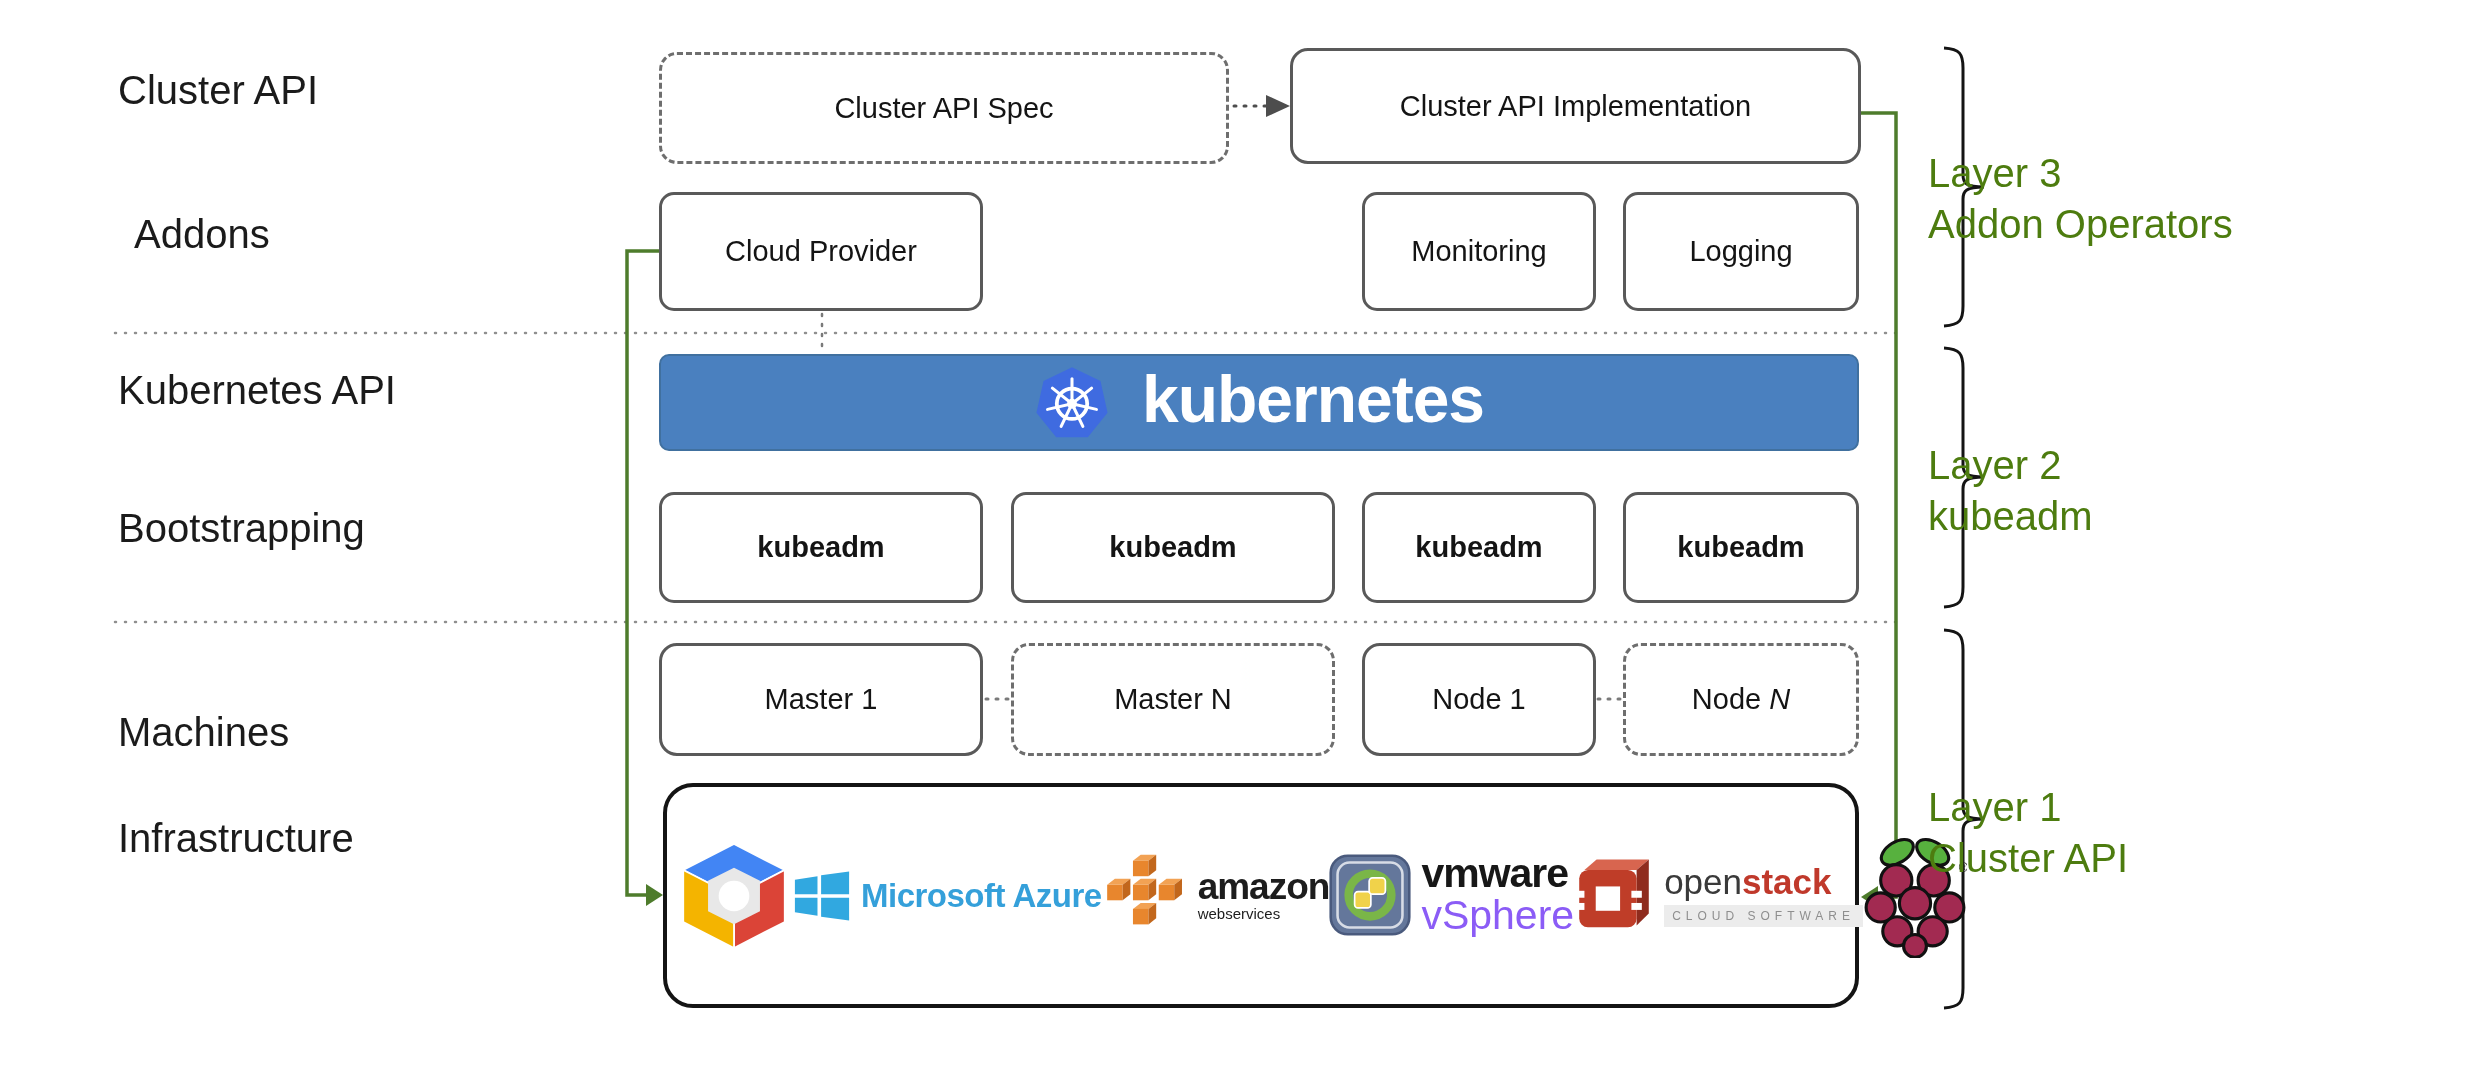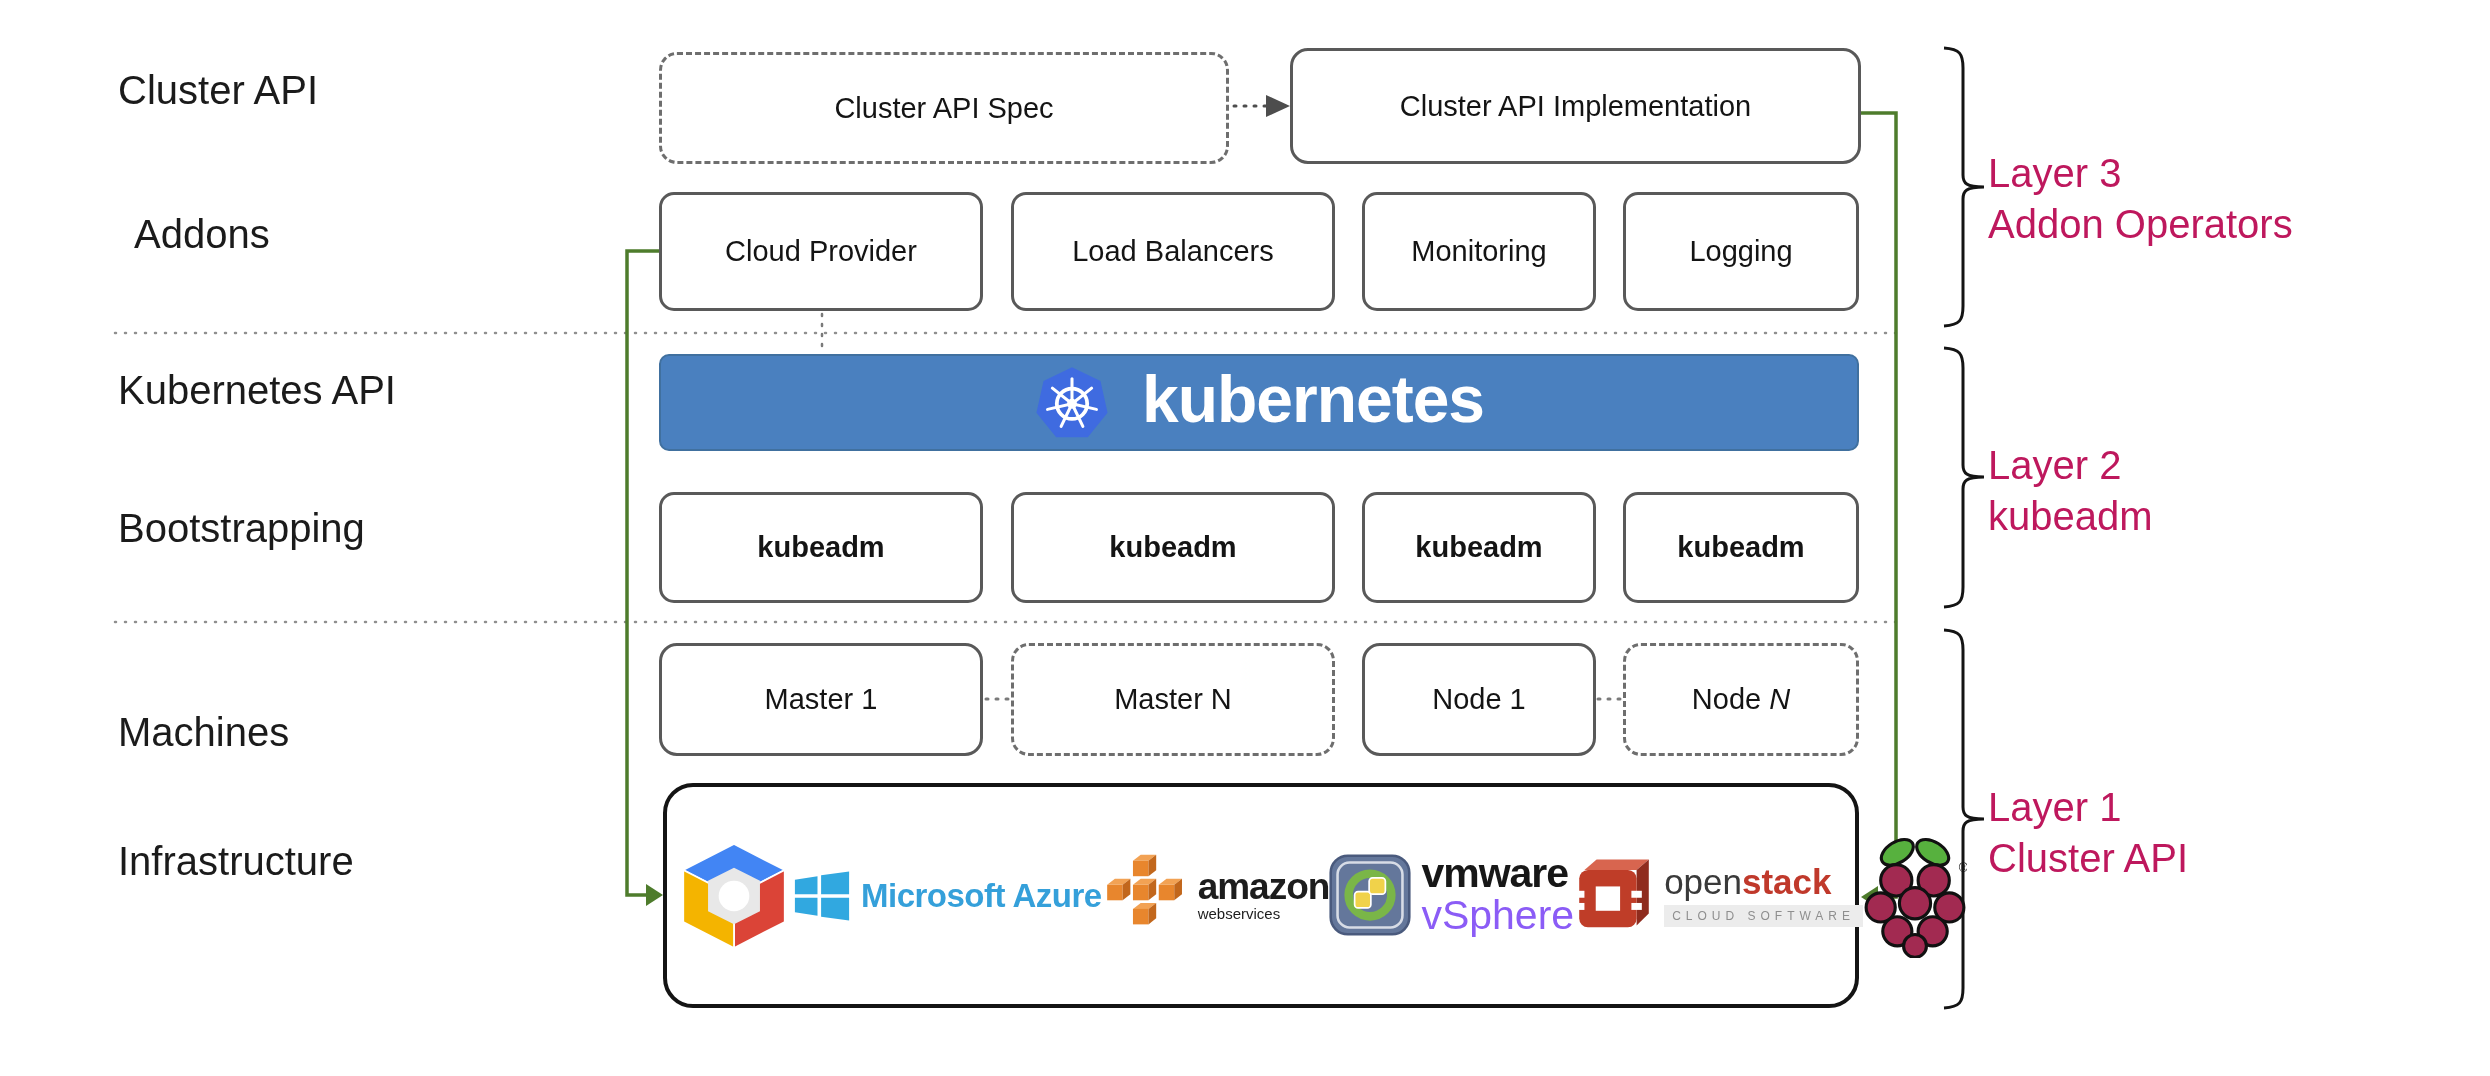--- a/index.html
+++ b/index.html
@@ -37,21 +37,21 @@
   .azure-text{font-size:33px;font-weight:bold;color:#35a0da;letter-spacing:-0.5px;}
   .aws-l1{font-size:37px;font-weight:bold;color:#1d1d1d;line-height:0.95;letter-spacing:-1px;}
   .aws-l2{font-size:15px;font-weight:normal;color:#1d1d1d;letter-spacing:0;}
   .vm-l1{font-size:41px;font-weight:bold;color:#171717;line-height:1;letter-spacing:-1px;}
   .vm-l2{font-size:41px;color:#8b5cf6;line-height:1.05;}
   .os-l1{font-size:35px;line-height:1;}
   .os-open{color:#3a3a3a;} .os-stack{color:#c0392b;font-weight:bold;}
   .os-sub{margin-top:6px;background:#ececec;color:#8e8e8e;font-size:12px;
           letter-spacing:5px;padding:4px 8px;white-space:nowrap;}
 
-  .layer-label{position:absolute;left:1988px;font-size:40px;color:#be185d;line-height:51px;}
+  .layer-label{position:absolute;left:1928px;font-size:40px;color:#4d7c0f;line-height:51px;}
   .layer-label .sub{font-weight:normal;}
 </style>
 </head>
 <body>
 
 <div class="canvas">
 
   <svg class="overlay" width="2490" height="1076" viewBox="0 0 2490 1076">
 
     <path d="M115 333 H1905" stroke="#8f8f8f" stroke-width="2.5" stroke-dasharray="1 9" stroke-linecap="round" fill="none"></path>
@@ -74,27 +74,26 @@
     <path d="M1944 48 C1960 49 1963 54 1963 68 L1963 175 C1963 183 1966 187 1984 187 C1966 187 1963 191 1963 199 L1963 306 C1963 320 1960 325 1944 326" stroke="#141414" stroke-width="3" fill="none"></path>
     <path d="M1944 348 C1960 349 1963 354 1963 368 L1963 465 C1963 473 1966 477 1984 477 C1966 477 1963 481 1963 489 L1963 587 C1963 601 1960 606 1944 607" stroke="#141414" stroke-width="3" fill="none"></path>
     <path d="M1944 630 C1960 631 1963 636 1963 650 L1963 807 C1963 815 1966 819 1984 819 C1966 819 1963 823 1963 831 L1963 988 C1963 1002 1960 1007 1944 1008" stroke="#141414" stroke-width="3" fill="none"></path>
   </svg>
 
   <div class="row-label" style="left:118px;top:68px;">Cluster API</div>
   <div class="row-label" style="left:134px;top:212px;">Addons</div>
   <div class="row-label" style="left:118px;top:368px;">Kubernetes API</div>
   <div class="row-label" style="left:118px;top:506px;">Bootstrapping</div>
   <div class="row-label" style="left:118px;top:697px;margin-top:13px;">Machines</div>
-  <div class="row-label" style="left:118px;top:839px;">Infrastructure</div>
+  <div class="row-label" style="left:118px;top:816px;">Infrastructure</div>
 
   <div class="box dashed" style="left:659px;top:52px;width:570px;height:112px;border-radius:18px;">Cluster API Spec</div>
   <div class="box" style="left:1290px;top:48px;width:571px;height:116px;border-radius:18px;">Cluster API Implementation</div>
 
   <div class="box col1 r-addons">Cloud Provider</div>
-  <div class="box col2 r-addons">Load Balancers</div>
   <div class="box col3 r-addons">Monitoring</div>
   <div class="box col4 r-addons">Logging</div>
 
   <div class="banner">
     <svg width="76" height="76" viewBox="0 0 100 100">
       <polygon points="50,3 87.5,21 96.8,62.7 70.8,95.2 29.2,95.2 3.2,62.7 12.5,21" fill="#3f6be0"></polygon>
       <circle cx="50" cy="51" r="20" stroke="#fff" stroke-width="5" fill="none"></circle>
       <circle cx="50" cy="51" r="6.5" fill="#fff"></circle>
       <g stroke="#fff" stroke-width="4" stroke-linecap="round">
         <line x1="50" y1="51" x2="50" y2="18"></line>

